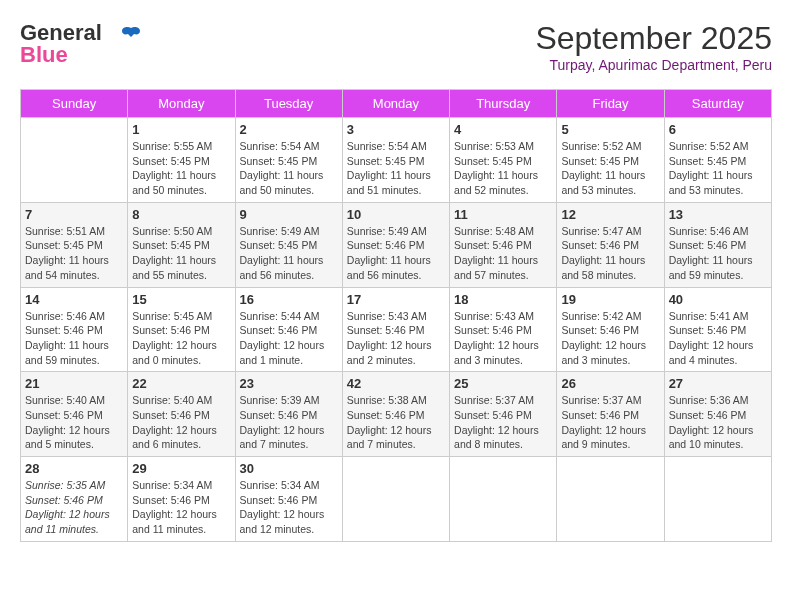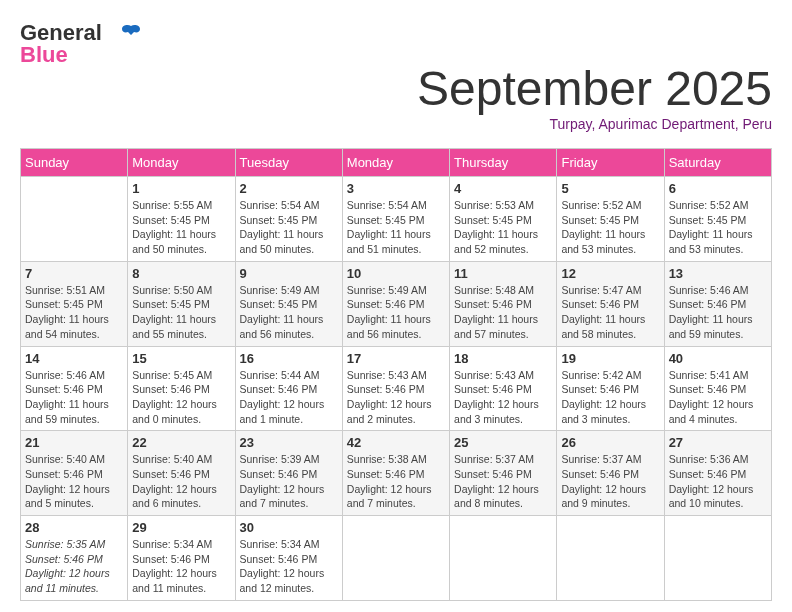--- a/index.html
+++ b/index.html
@@ -18,39 +18,38 @@
     }
     .logo {
       display: flex;
       flex-direction: column;
       align-items: flex-start;
     }
     .title-block {
       text-align: right;
     }
     .month-title {
-      font-size: 48px;
+      font-size: 32px;
       color: #333;
       font-weight: normal;
-      margin-top: 41px;
     }
     .subtitle {
       font-size: 14px;
       color: #701a75;
     }
     table {
       width: 100%;
       border-collapse: collapse;
       font-size: 11px;
     }
     thead tr th {
-      background: #ec4899;
+      background: #d946ef;
       color: #fff;
       padding: 6px 4px;
-      text-align: left;
+      text-align: center;
       font-size: 13px;
       font-weight: normal;
       border: 1px solid #ccc;
     }
     tbody tr td {
       border: 1px solid #ccc;
       vertical-align: top;
       padding: 4px;
       height: 80px;
       width: 108px;
@@ -71,21 +70,21 @@
     }
     tbody tr:nth-child(even) td {
       background: #f5f5f5;
     }
   </style>
 </head>
 <body>
 
 <div class="header">
   <div class="logo">
-    <div style="display:flex;align-items:center;gap:18px;">
+    <div style="display:flex;align-items:flex-end;gap:18px;">
       <span style="font-size:22px;font-weight:bold;color:#333;">General</span>
       <svg width="22" height="22" viewBox="0 0 22 22">
         <path d="M11 4 C14 2, 20 3, 20 7 C20 10, 17 11, 14 10 L11 13 L8 10 C5 11, 2 10, 2 7 C2 3, 8 2, 11 4Z" fill="#1a6bbf"></path>
       </svg>
     </div>
     <span style="font-size:22px;font-weight:bold;color:#ec4899;margin-top:-4px;">Blue</span>
   </div>
   <div class="title-block">
     <div class="month-title">September 2025</div>
     <div class="subtitle">Turpay, Apurimac Department, Peru</div>

